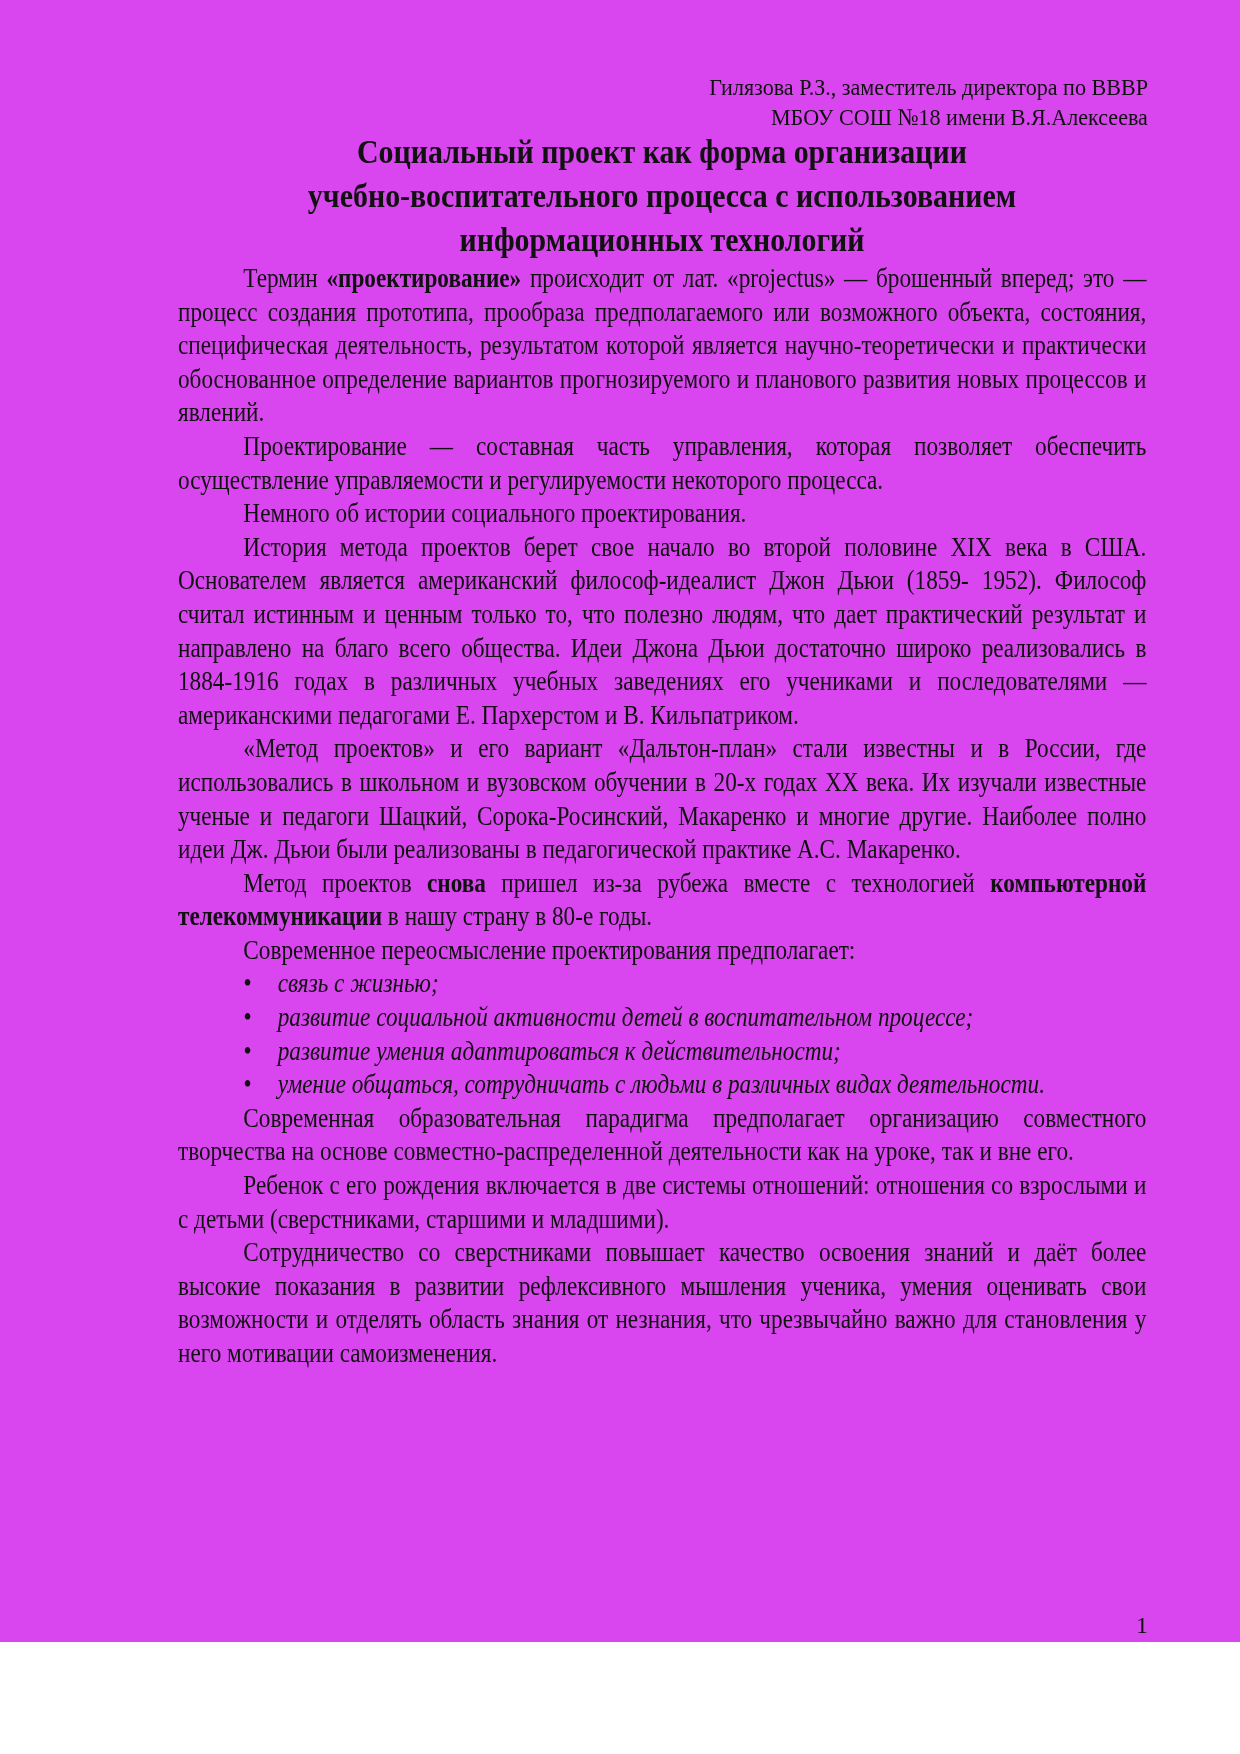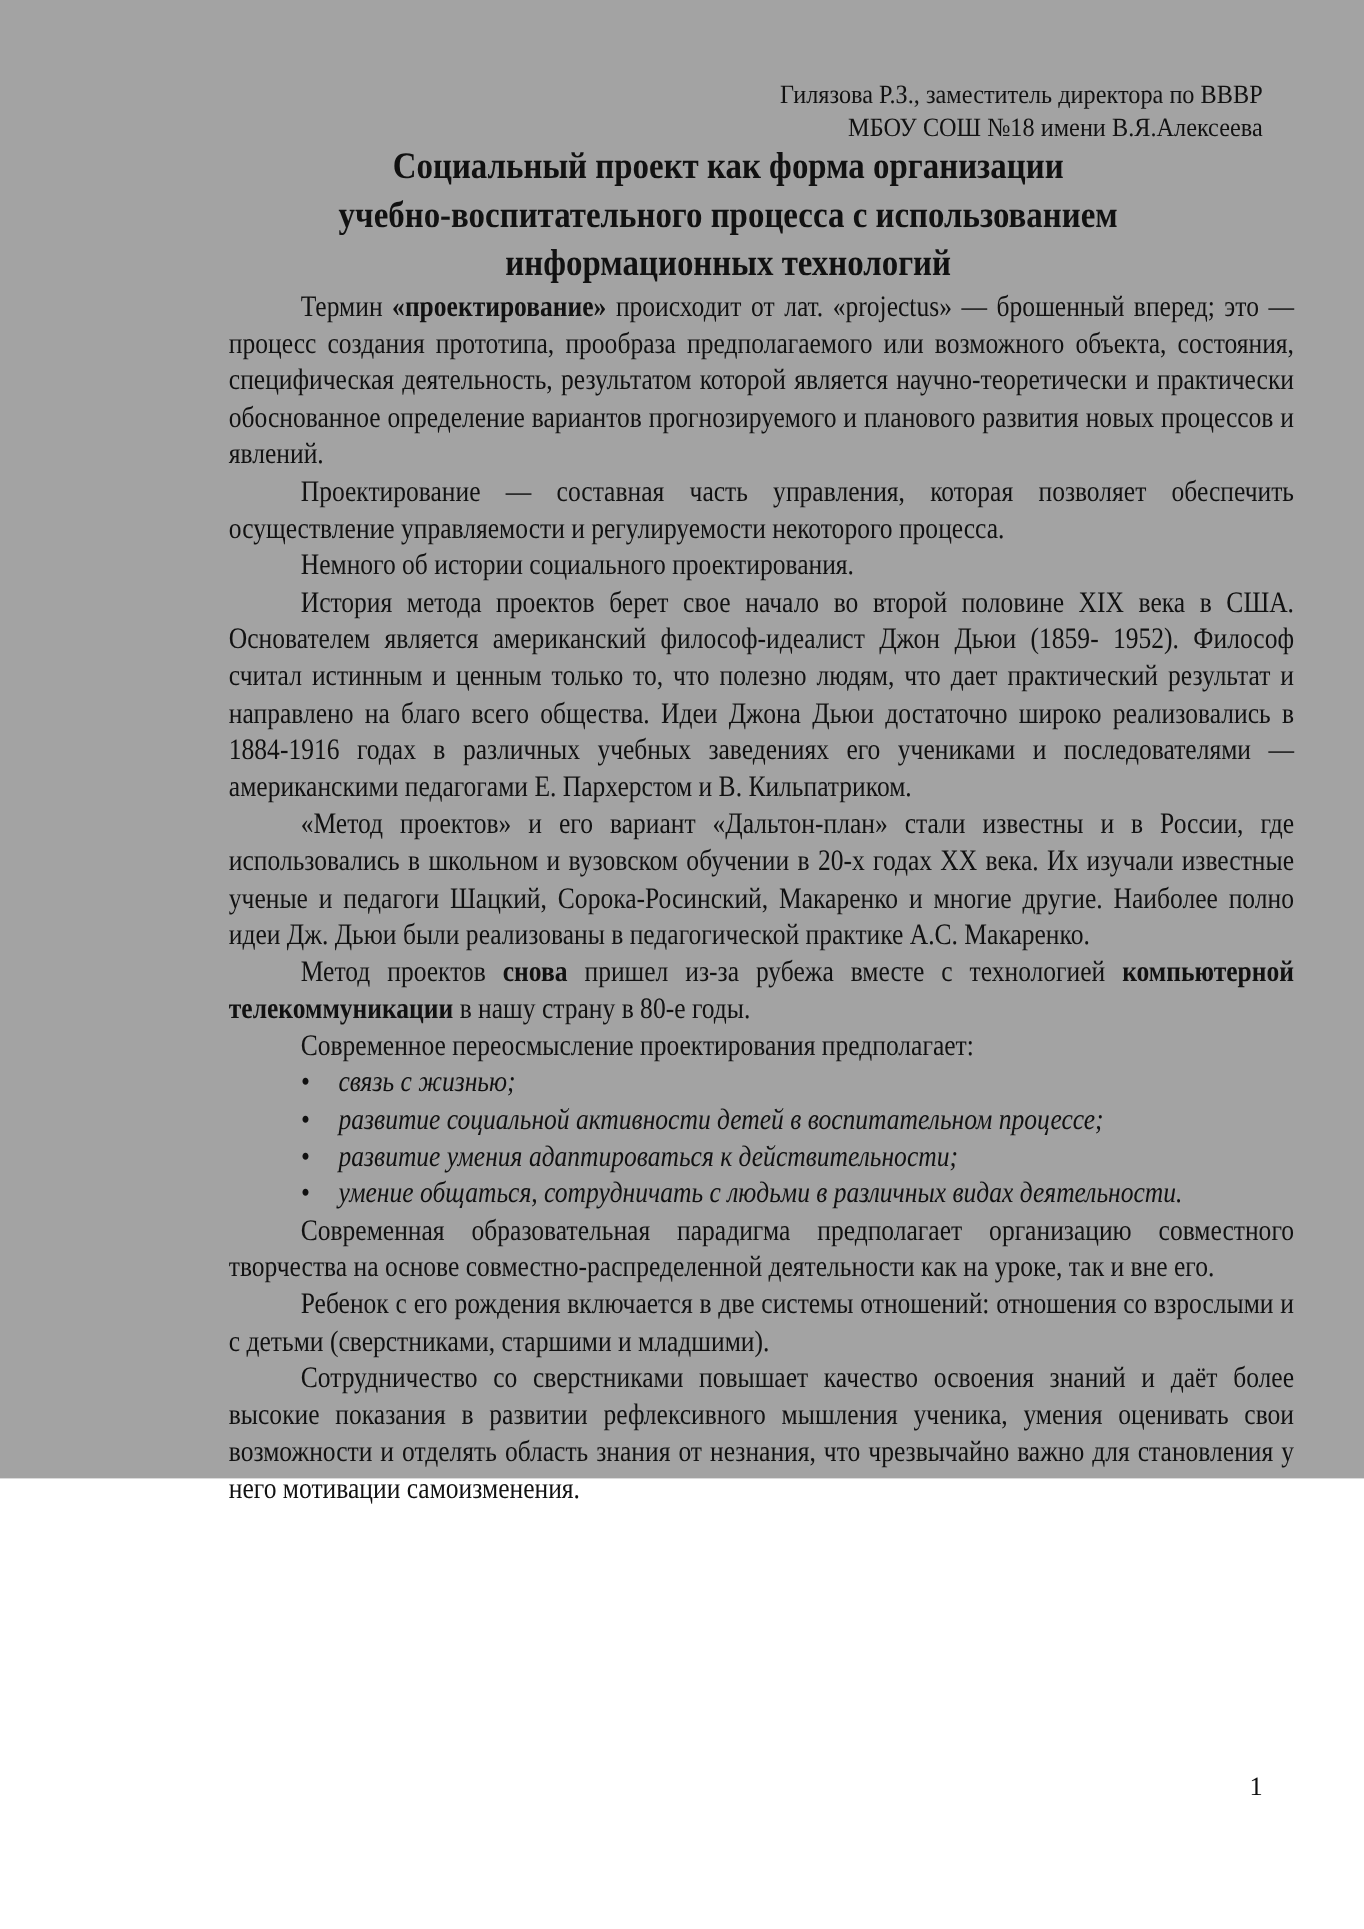--- a/index.html
+++ b/index.html
@@ -1,32 +1,32 @@
 <!DOCTYPE html>
 <html><head>
 <meta charset="utf-8">
 <style>
   html, body { margin: 0; padding: 0; background: #ffffff; }
   body {
     width: 1240px; height: 1754px; position: relative; overflow: hidden;
     font-family: "Liberation Serif", "DejaVu Serif", serif;
     color: #111111;
   }
-  .page { position: absolute; left: 0; top: 0; width: 1240px; height: 1344px; background: #a3a3a3; }
+  .page { position: absolute; left: 0; top: 0; width: 1240px; height: 1642px; background: #d946ef; }
   .header {
     position: absolute; right: 92px; top: 72px; text-align: right;
     font-size: 24px; line-height: 30px; transform: scaleX(0.92); transform-origin: right top;
   }
   .title {
     position: absolute; left: 178px; width: 968px; top: 130px;
     text-align: center; font-weight: bold; font-size: 34px; line-height: 44px;
     transform: scaleX(0.88); transform-origin: center top;
   }
   .body {
-    position: absolute; left: 178px; width: 968px; top: 262px; margin-left: 30px;
+    position: absolute; left: 178px; width: 968px; top: 262px;
   }
   .p {
     font-size: 27px; line-height: 33.6px; text-align: justify; margin: 0;
     text-indent: 76px;
     transform: scaleX(0.86); transform-origin: left top; width: 1126px;
   }
   .bullets { margin: 0; padding: 0; list-style: none; font-style: italic; }
   .bullets li {
     font-size: 27px; line-height: 33.6px; text-align: justify;
     transform: scaleX(0.86); transform-origin: left top; width: 1126px;

